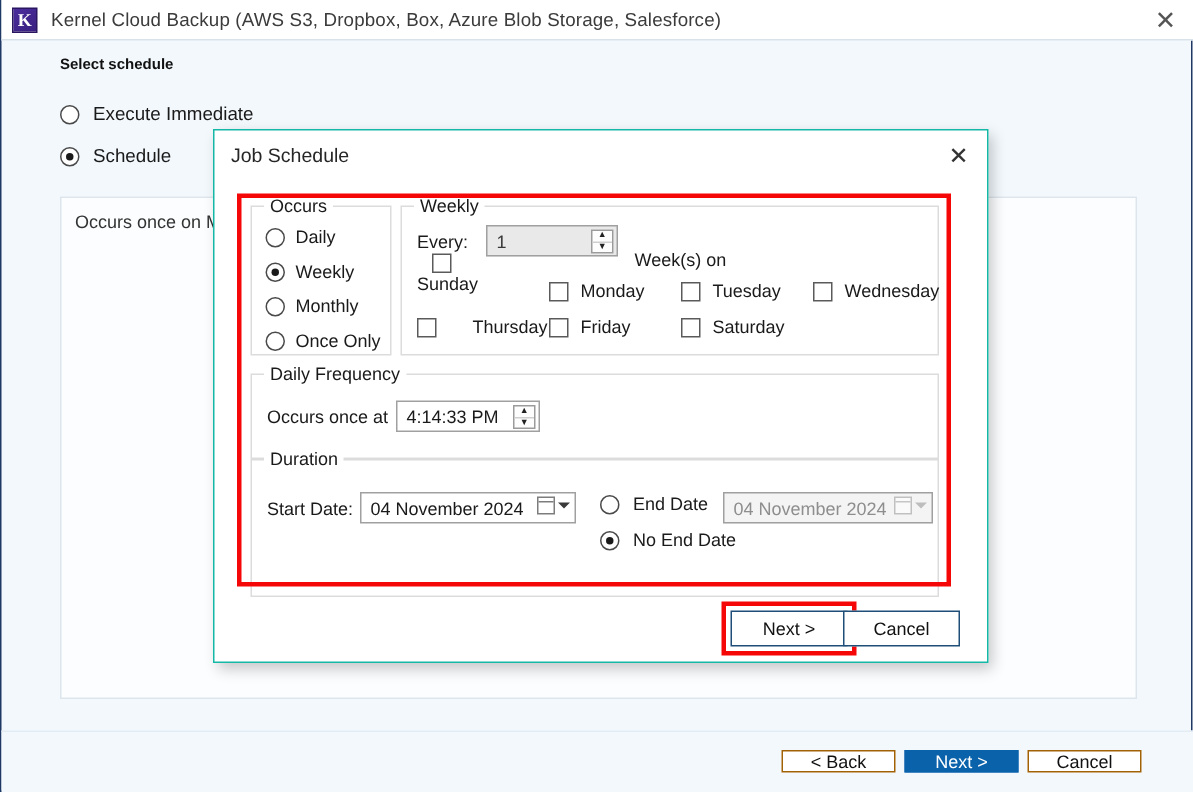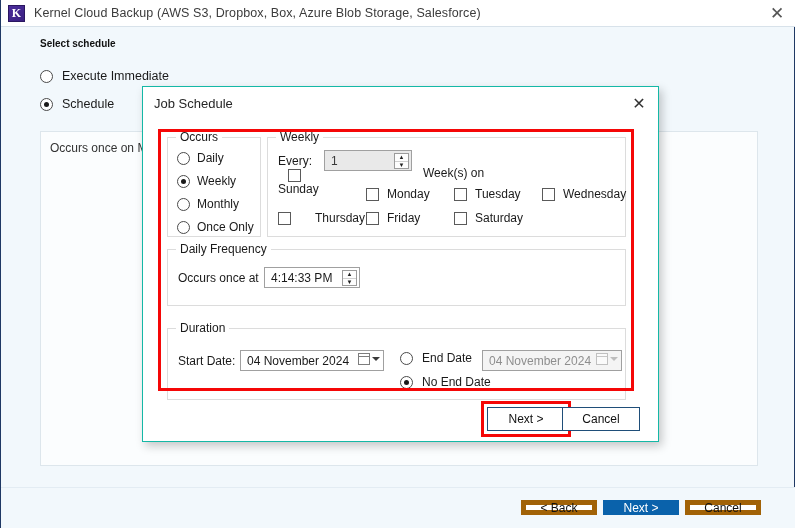--- a/index.html
+++ b/index.html
@@ -126,21 +126,21 @@
     border-top: 1px solid #e3ecf3;
   }
   .wiz-btn {
     position: absolute;
     top: 12px;
     height: 15px;
     width: 76px;
     font-size: 12px;
     font-family: "Liberation Sans", sans-serif;
     background: #ffffff;
-    border: 5px solid #a16207;
+    border: 1px solid #a16207;
     color: #111;
     display: flex; align-items: center; justify-content: center;
     cursor: pointer;
   }
   #btn-back   { left: 520px; }
   #btn-next   { left: 602px; background: #0a62ab; border-color: #0a62ab; color: #fff; }
   #btn-cancel { left: 684px; }
 
   
   #dialog {
@@ -190,21 +190,21 @@
     top: -8px; left: 8px;
     background: #ffffff;
     padding: 0 4px;
     font-size: 12px;
     color: #1a1a1a;
   }
 
   #grp-occurs { left: 24px; top: 50px; width: 94px; height: 100px; }
   #grp-weekly { left: 124px; top: 50px; width: 359px; height: 100px; }
   #grp-daily  { left: 24px; top: 162px; width: 459px; height: 57px; }
-  #grp-duration { left: 24px; top: 241px; width: 459px; height: 72px; }
+  #grp-duration { left: 24px; top: 219px; width: 459px; height: 92px; }
 
   .occ-item {
     position: absolute;
     left: 9px;
     display: flex; align-items: center;
     font-size: 12px;
     color: #1a1a1a;
   }
   .occ-item .radio { margin-right: 7px; }
 

